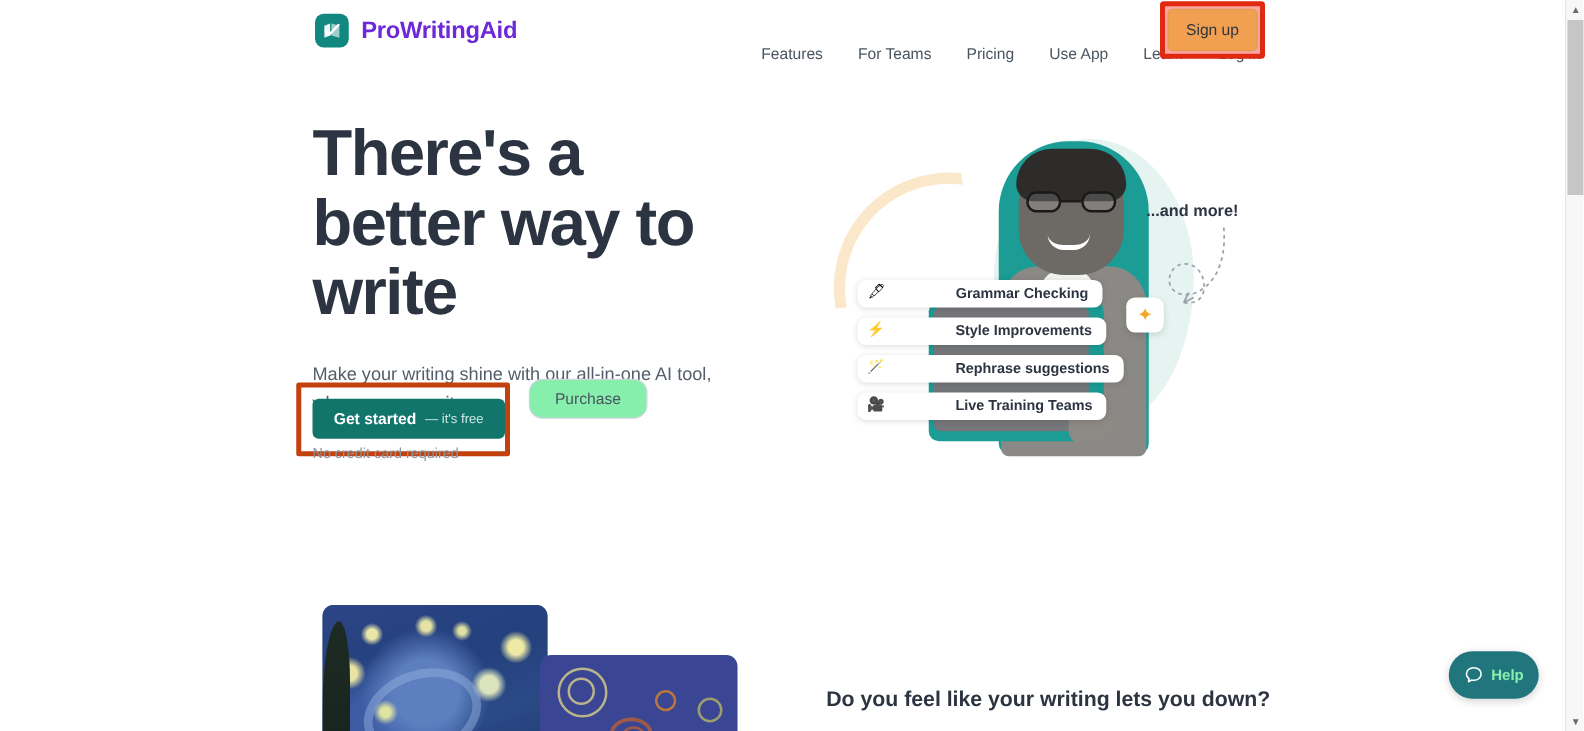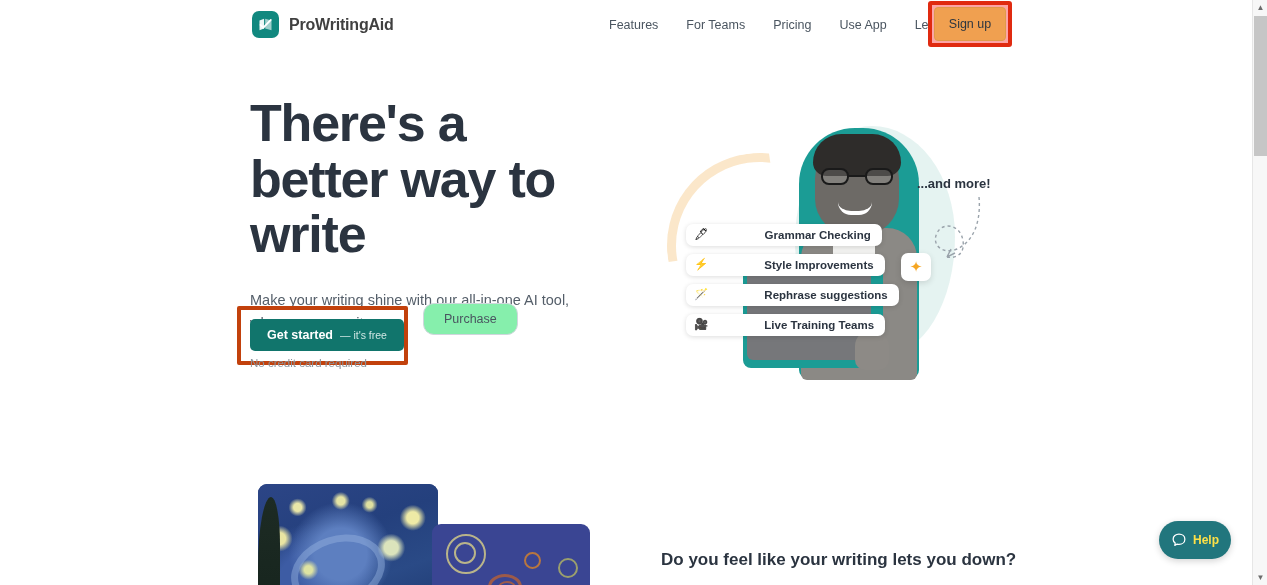--- a/index.html
+++ b/index.html
@@ -33,32 +33,32 @@
   }
   .brand-mark {
     width: 27px; height: 27px;
     border-radius: 7px;
     background: #11887f;
     display: flex; align-items: center; justify-content: center;
     flex: none;
   }
   .brand-mark svg { display:block; }
   .brand-name {
-    font-size: 16px;
+    font-size: 19px;
     font-weight: bold;
-    color: #404040;
+    color: #6d28d9;
     letter-spacing: -0.2px;
     white-space: nowrap;
   }
 
   .nav {
     position: absolute;
     left: 595px; top: 0;
     height: 50px;
-    display: flex; align-items: center;
+    display: flex; align-items: flex-end;
     gap: 0px;
   }
   .nav a {
     font-size: 12.5px;
     color: #4a5560;
     text-decoration: none;
     padding: 0 14px;
     white-space: nowrap;
   }
 
@@ -145,21 +145,21 @@
   }
   .nocard {
     position: absolute; left: 250px; top: 357px;
     font-size: 11.5px;
     color: #8a939c;
   }
 
   
   .hero-art {
     position: absolute;
-    left: 655px; top: 108px;
+    left: 655px; top: 93px;
     width: 370px; height: 280px;
   }
   .arc-deco {
     position: absolute;
     left: 12px; top: 45px;
     width: 185px; height: 185px;
     border-radius: 50%;
     border: 9px solid #f7c98a;
     opacity: .45;
     clip-path: polygon(0 0, 62% 0, 62% 52%, 0 52%);
@@ -362,21 +362,21 @@
     position: absolute;
     left: 1159px; top: 521px;
     width: 72px; height: 38px;
     background: #21767d;
     border-radius: 19px;
     display: flex; align-items: center; justify-content: center;
     gap: 6px;
     cursor: pointer;
     box-shadow: 0 2px 7px rgba(0,0,0,.18);
   }
-  .help-btn .hl { color: #fde047; font-size: 12px; font-weight: bold; }
+  .help-btn .hl { color: #86efac; font-size: 12px; font-weight: bold; }
 
   
   .scrollbar {
     position: absolute;
     right: 0; top: 0;
     width: 15px; height: 585px;
     background: #f7f7f7;
     border-left: 1px solid #e6e6e6;
   }
   .sb-arrow {

